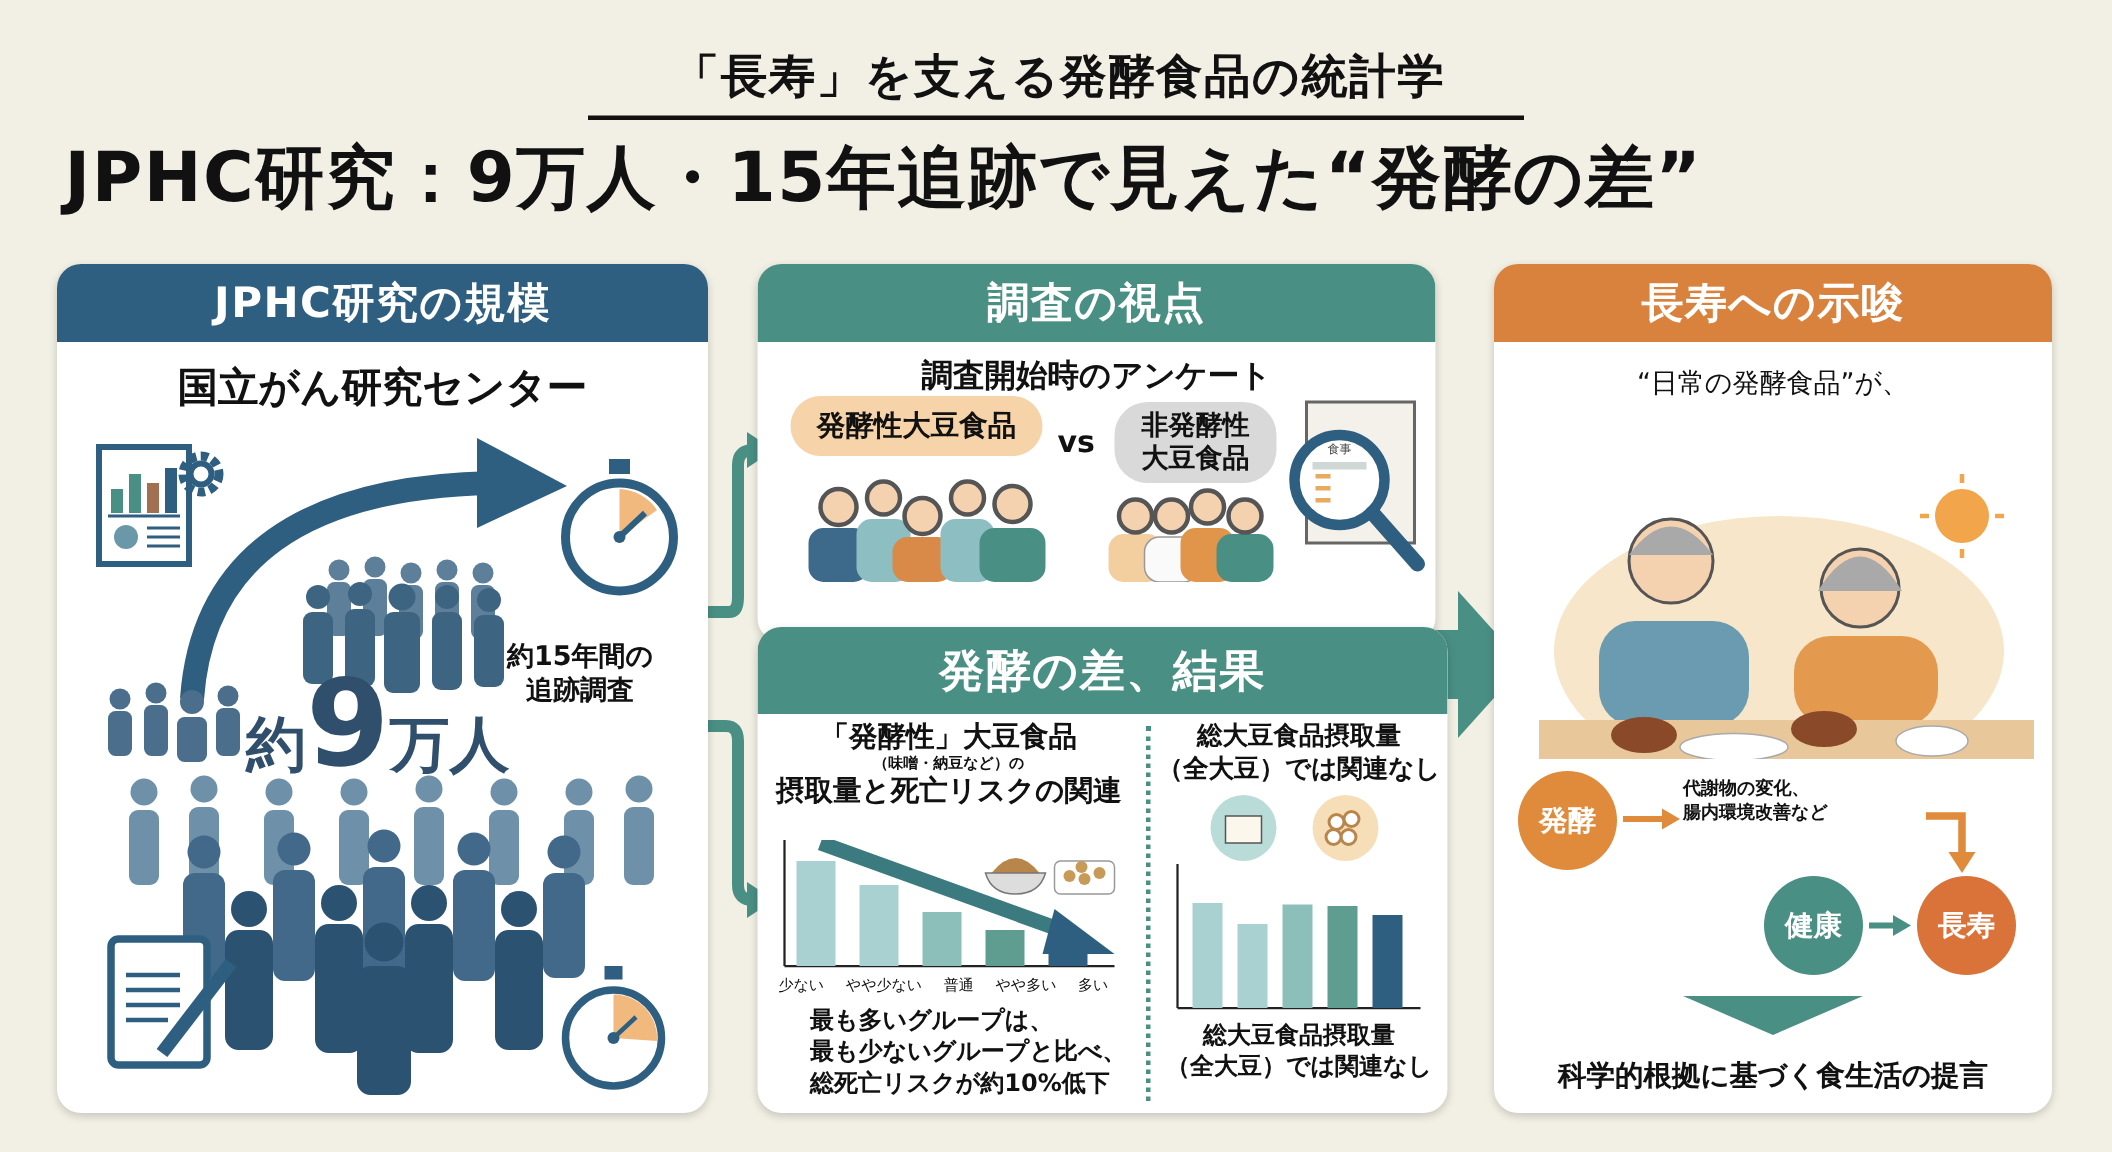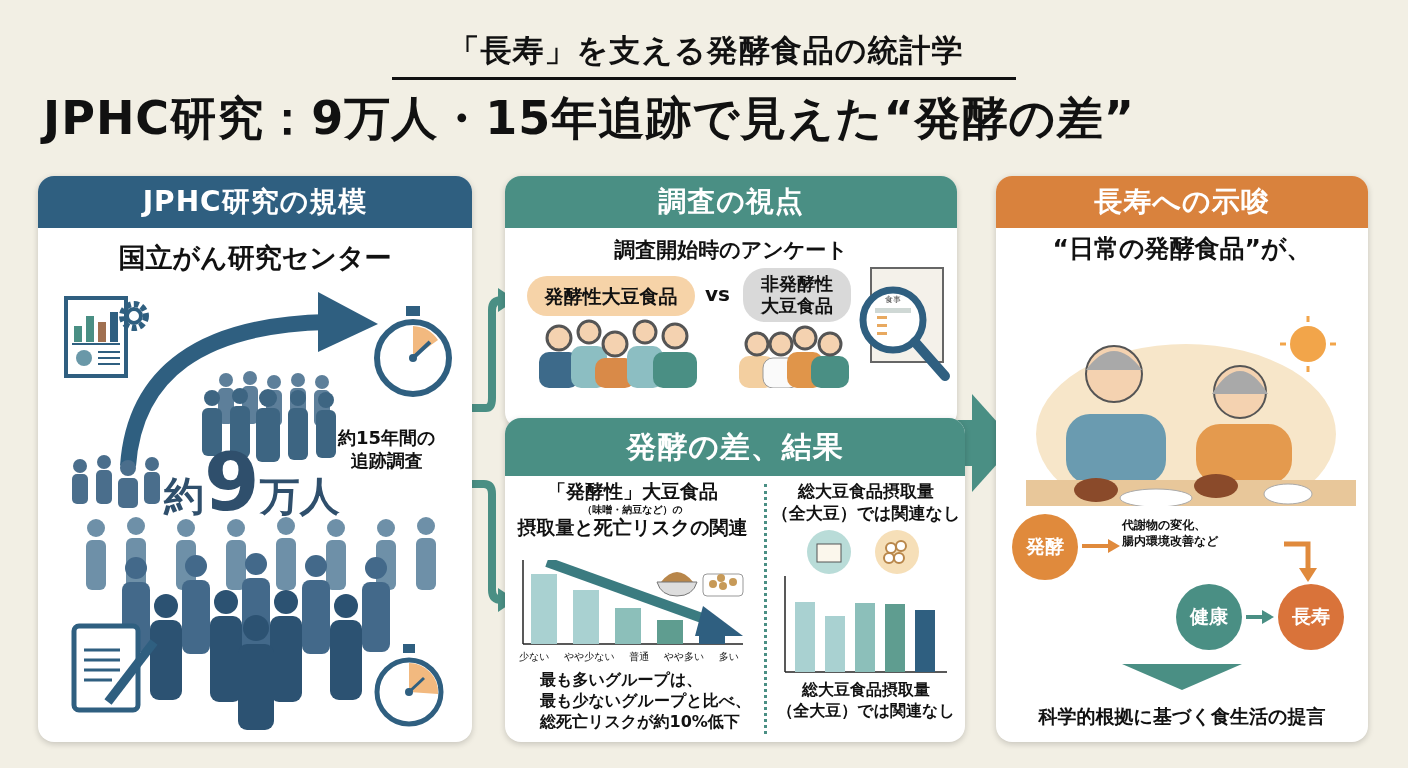--- a/index.html
+++ b/index.html
@@ -42,35 +42,35 @@
   .abs { position: absolute; }
   .p1-count { left: 126px; top: 260px; font-size: 40px; font-weight: bold; color: #2f4f6c; }
   .p1-count .num { font-size: 80px; }
   .p1-track { left: 300px; top: 250px; font-size: 18px; font-weight: bold; text-align: center; line-height: 1.3; }
 
   .p2-sub { text-align: center; font-size: 21px; font-weight: bold; margin-top: 8px; }
   .pill {
     position: absolute; border-radius: 22px; font-weight: bold; font-size: 19px;
     display: flex; align-items: center; justify-content: center; text-align: center; line-height: 1.2;
   }
-  .pill-ferm { left: 22px; top: 100px; width: 168px; height: 40px; background: #f6d3a8; }
+  .pill-ferm { left: 22px; top: 88px; width: 168px; height: 40px; background: #f6d3a8; }
   .vs { position: absolute; left: 200px; top: 106px; font-size: 20px; font-weight: bold; }
   .pill-non { left: 238px; top: 92px; width: 108px; height: 54px; background: #d9d9d9; font-size: 18px; }
 
   .p3-left-title { position: absolute; left: 0; width: 255px; top: 62px; text-align: center; font-weight: bold; line-height: 1.25; }
   .p3-left-title .l1 { font-size: 19px; }
   .p3-left-title .l2 { font-size: 10px; }
   .p3-left-title .l3 { font-size: 19px; }
   .p3-divider { position: absolute; left: 259px; top: 66px; height: 250px; border-left: 3px dotted #4a8f84; }
   .p3-right-title { position: absolute; left: 262px; width: 198px; top: 62px; text-align: center; font-size: 17px; font-weight: bold; line-height: 1.3; }
   .p3-cats { position: absolute; left: 14px; top: 232px; width: 220px; display: flex; justify-content: space-between; font-size: 10px; }
   .p3-note { position: absolute; left: 22px; top: 252px; font-size: 16px; font-weight: bold; line-height: 1.3; margin-left: 13px; }
   .p3-right-note { position: absolute; left: 262px; width: 198px; top: 262px; text-align: center; font-size: 16px; font-weight: bold; line-height: 1.3; }
 
-  .p4-quote { text-align: center; font-size: 25px; font-weight: bold; line-height: 1.35; margin-top: 4px; }
+  .p4-quote { text-align: center; font-size: 18px; font-weight: normal; line-height: 1.35; margin-top: 16px; }
   .circle {
     position: absolute; border-radius: 50%; color: #fff; font-weight: bold;
     display: flex; align-items: center; justify-content: center; font-size: 19px;
   }
   .c-ferm { left: 16px; top: 338px; width: 66px; height: 66px; background: #e08a3c; }
   .c-health { left: 180px; top: 408px; width: 66px; height: 66px; background: #4a8f84; }
   .c-long { left: 282px; top: 408px; width: 66px; height: 66px; background: #d9733a; }
   .p4-mech { position: absolute; left: 126px; top: 342px; font-size: 12px; font-weight: bold; line-height: 1.3; }
   .p4-final { position: absolute; left: 0; width: 372px; top: 528px; text-align: center; font-size: 19px; font-weight: bold; }
 </style>

